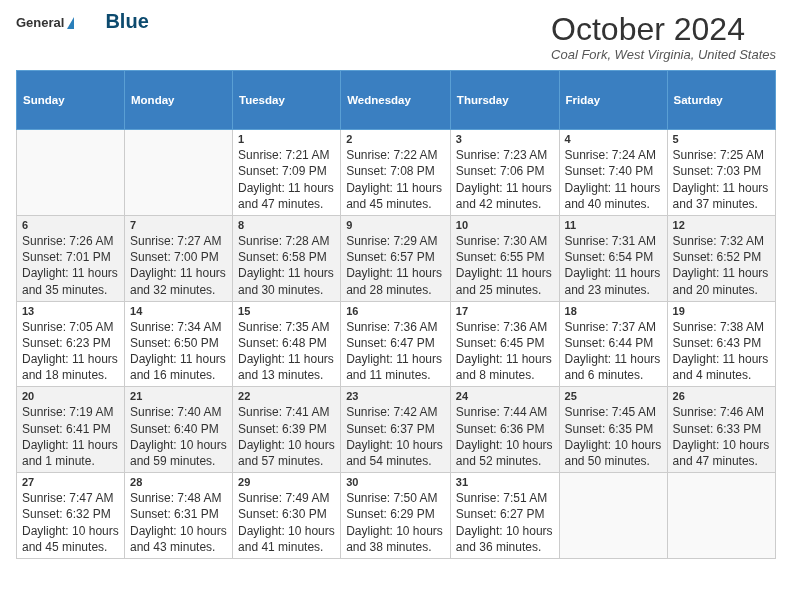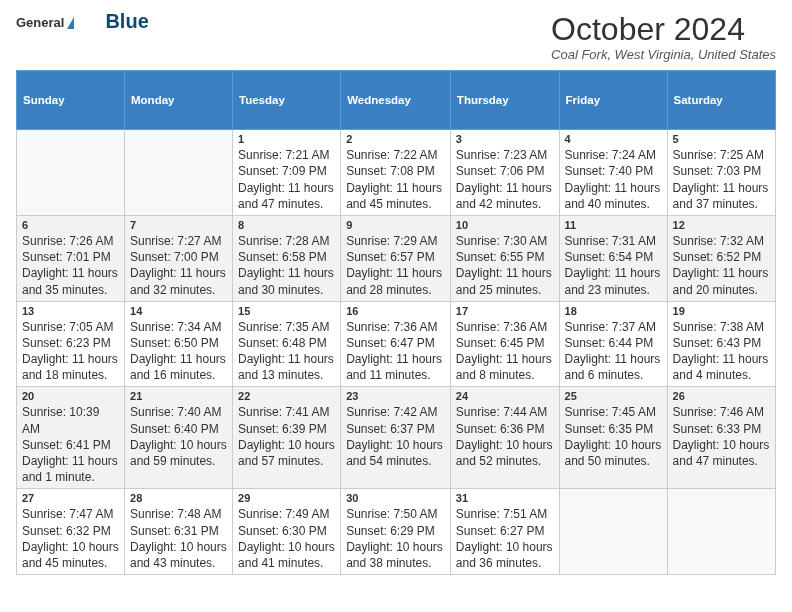--- a/index.html
+++ b/index.html
@@ -272,21 +272,21 @@
               <div>Sunrise: 7:38 AM</div>
               <div>Sunset: 6:43 PM</div>
               <div>Daylight: 11 hours and 4 minutes.</div>
             </div>
           </td>
         </tr>
         <tr>
           <td>
             <span class="day-num">20</span>
             <div class="day-info">
-              <div>Sunrise: 10:39 AM</div>
+              <div>Sunrise: 7:19 AM</div>
               <div>Sunset: 6:41 PM</div>
               <div>Daylight: 11 hours and 1 minute.</div>
             </div>
           </td>
           <td>
             <span class="day-num">21</span>
             <div class="day-info">
               <div>Sunrise: 7:40 AM</div>
               <div>Sunset: 6:40 PM</div>
               <div>Daylight: 10 hours and 59 minutes.</div>

